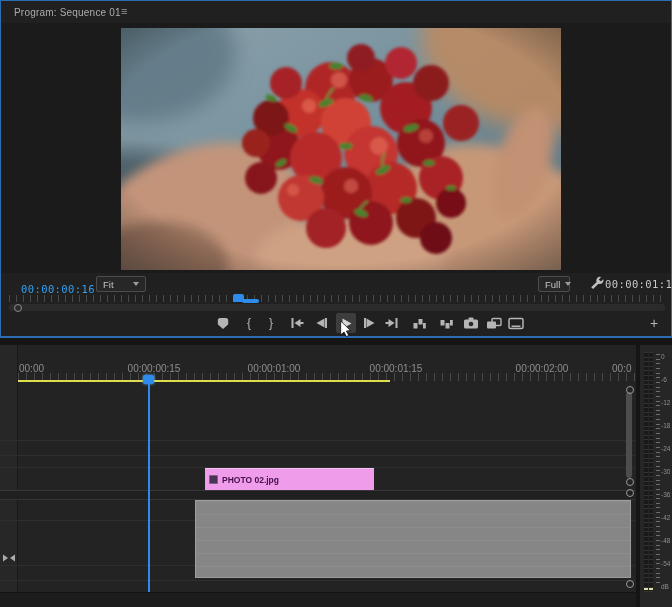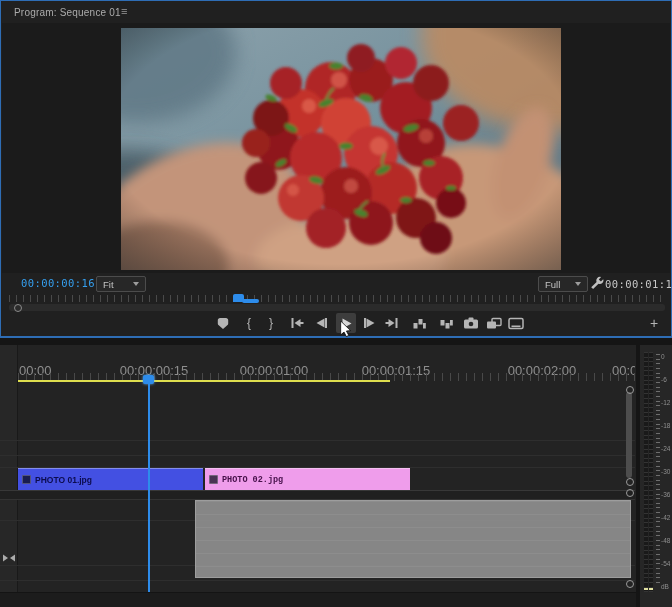--- a/index.html
+++ b/index.html
@@ -7,27 +7,27 @@
          font-family:"Liberation Sans",sans-serif;-webkit-font-smoothing:antialiased;}
   .abs{position:absolute;}
   
   .monitor{left:0;top:0;width:672px;height:338px;background:#202020;
            border:1px solid #2e6db5;border-bottom:2px solid #2e6db5;box-sizing:border-box;padding-left:40px;}
   .mon-title{left:13px;top:6px;font-size:10px;color:#ababab;letter-spacing:.2px;}
   .hamburger{left:120px;top:4px;font-size:11px;color:#9a9a9a;cursor:default;}
   .mon-body{left:1px;top:22px;width:668px;height:250px;background:#1b1b1b;}
   .photo{left:120px;top:27px;width:440px;height:242px;overflow:hidden;background:#6b7f8a;}
   .tc{font-family:"DejaVu Sans Mono",monospace;font-size:10.5px;letter-spacing:.4px;}
-  .tc-left{left:20px;top:276px;color:#35a0f0;}
+  .tc-left{left:20px;top:282px;color:#35a0f0;}
   .tc-right{left:604px;top:277px;color:#c9c9c9;}
   .dropdown{height:16px;background:#272727;border:1px solid #4c4c4c;border-radius:2px;
             color:#c3c3c3;font-size:9.5px;display:flex;align-items:center;
             padding:0 6px;box-sizing:border-box;justify-content:space-between;}
   .dd-fit{left:95px;top:275px;width:50px;}
-  .dd-full{left:537px;top:275px;width:50px;}
+  .dd-full{left:537px;top:275px;width:32px;}
   .chev{width:0;height:0;border-left:3.5px solid transparent;border-right:3.5px solid transparent;
         border-top:4px solid #9d9d9d;margin-left:5px;}
   .wrench{left:589px;top:275px;}
   
   .scrub-ticks{left:8px;top:294px;width:656px;height:7px;
      background:repeating-linear-gradient(90deg,#4a4a4a 0 1px,transparent 1px 7px),
                 repeating-linear-gradient(90deg,#5e5e5e 0 1px,transparent 1px 35px);}
   .scrub-ph{left:232px;top:293px;width:11px;height:8px;background:#2d8ceb;border-radius:2px 2px 2px 0;}
   .scrub-ph-bar{left:241px;top:298px;width:17px;height:3.5px;background:#2d8ceb;border-radius:2px;}
   .scrub-track{left:8px;top:303px;width:656px;height:7px;background:#2b2b2b;border-radius:3px;}
@@ -36,33 +36,33 @@
   .tbtn{width:20px;height:20px;top:312px;display:flex;align-items:center;justify-content:center;
         color:#b5b5b5;font-size:12px;border-radius:2px;cursor:default;}
   .tbtn svg{display:block;}
   .tbtn.hl{background:#3d3d3d;}
   .plus-btn{left:643px;top:312px;width:20px;height:20px;display:flex;align-items:center;
         justify-content:center;color:#b5b5b5;font-size:14px;}
   .cursor{left:339px;top:320px;}
   
   .timeline{left:0;top:345px;width:636px;height:262px;background:#232323;overflow:hidden;}
   .tl-leftcol{left:0;top:0;width:18px;height:262px;background:#272727;border-right:1px solid #191919;box-sizing:border-box;}
-  .rlabel{top:18px;font-size:13px;color:#8e8e8e;white-space:nowrap;}
+  .rlabel{top:18px;font-size:10px;color:#8e8e8e;white-space:nowrap;}
   .rlabel.c{transform:translateX(-50%);padding-left:12px;}
   .ruler-ticks{left:18px;top:28px;width:617px;height:8px;
      background:repeating-linear-gradient(90deg,#494949 0 1px,transparent 1px 8px),
                 repeating-linear-gradient(90deg,#6a6a6a 0 1px,transparent 1px 40px);}
   .workarea{left:18px;top:35px;width:372px;height:2px;background:#dede4e;}
   .ph-grab{left:143px;top:30px;width:11px;height:9px;background:#2d8ceb;border-radius:2px;box-shadow:0 0 3px #5fb1f5;}
   .ph-line{left:148px;top:33px;width:1.5px;height:214px;background:#2d8ceb;z-index:6;}
   .trline{left:0;height:1px;background:#2e2e2e;width:635px;}
   .clip{top:123px;height:22px;display:flex;align-items:center;box-sizing:border-box;
         border-top:1px solid rgba(255,255,255,.35);z-index:3;font-size:8.5px;font-weight:bold;}
   .clip1{left:18px;width:185px;color:#0c0c4e;}
-  .clip2{left:205px;width:205px;color:#46104a;font-family:Liberation Mono, monospace;}
+  .clip2{left:205px;width:169px;color:#46104a;}
   .fxbadge{width:9px;height:9px;margin:0 4px 0 4px;background:rgba(10,10,25,.72);
            border:1px solid rgba(255,255,255,.25);border-radius:1px;box-sizing:border-box;}
   .avband{left:0;top:145px;width:635px;height:10px;background:#202020;
           border-top:1px solid #383838;border-bottom:1px solid #333;box-sizing:border-box;}
   .ghost{left:195px;top:155px;width:436px;height:78px;background:#8f8f8f;opacity:.92;z-index:4;
          border:1px solid #a8a8a8;box-sizing:border-box;
          background-image:repeating-linear-gradient(180deg,rgba(255,255,255,.07) 0 1px,transparent 1px 13px);}
   .vscroll{left:626px;top:47px;width:6px;height:86px;background:#4d4d4d;border-radius:3px;}
   .ring{width:6px;height:6px;border:1.5px solid #9a9a9a;border-radius:50%;left:625.5px;}
   .tl-bottom{left:0;top:247px;width:636px;height:15px;background:#1c1c1c;border-top:1px solid #141414;box-sizing:border-box;}
@@ -319,24 +319,20 @@
     <div class="abs ph-line"></div>
 
     <div class="abs trline" style="top:95px"></div>
     <div class="abs trline" style="top:110px"></div>
     <div class="abs trline" style="top:122px"></div>
     <div class="abs trline" style="top:175px"></div>
     <div class="abs trline" style="top:220px"></div>
     <div class="abs trline" style="top:235px"></div>
     <div class="abs avband"></div>
 
-    <div class="abs clip clip1" style="background:#4350e2">
-      <span class="fxbadge"></span>
-      <span>PHOTO 01.jpg</span>
-    </div>
     <div class="abs clip clip2" style="background:#ef9deb">
       <span class="fxbadge"></span>
       <span>PHOTO 02.jpg</span>
     </div>
 
     <div class="abs ghost"></div>
 
     <div class="abs vscroll"></div>
     <div class="abs ring" style="top:41px"></div>
     <div class="abs ring" style="top:133px"></div>

